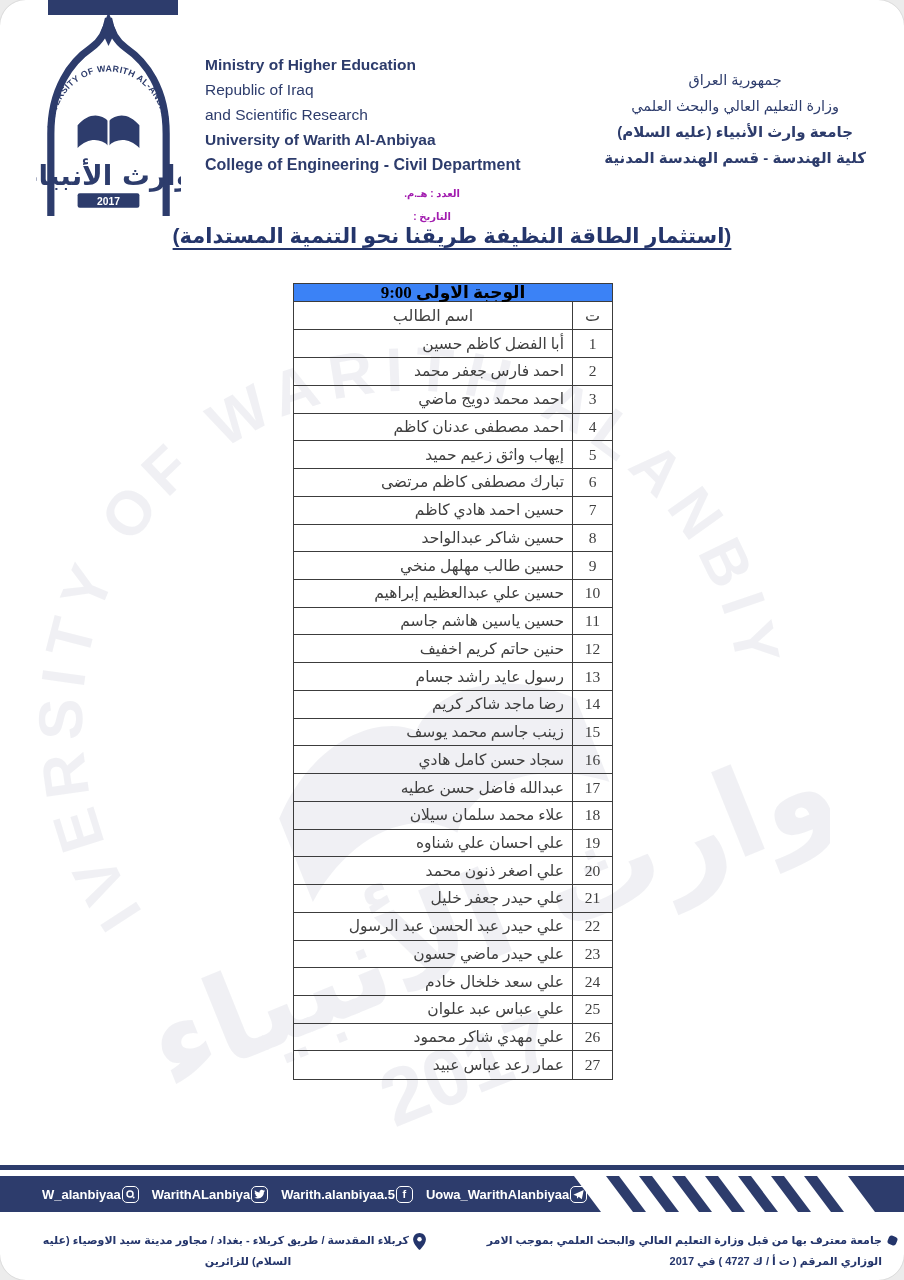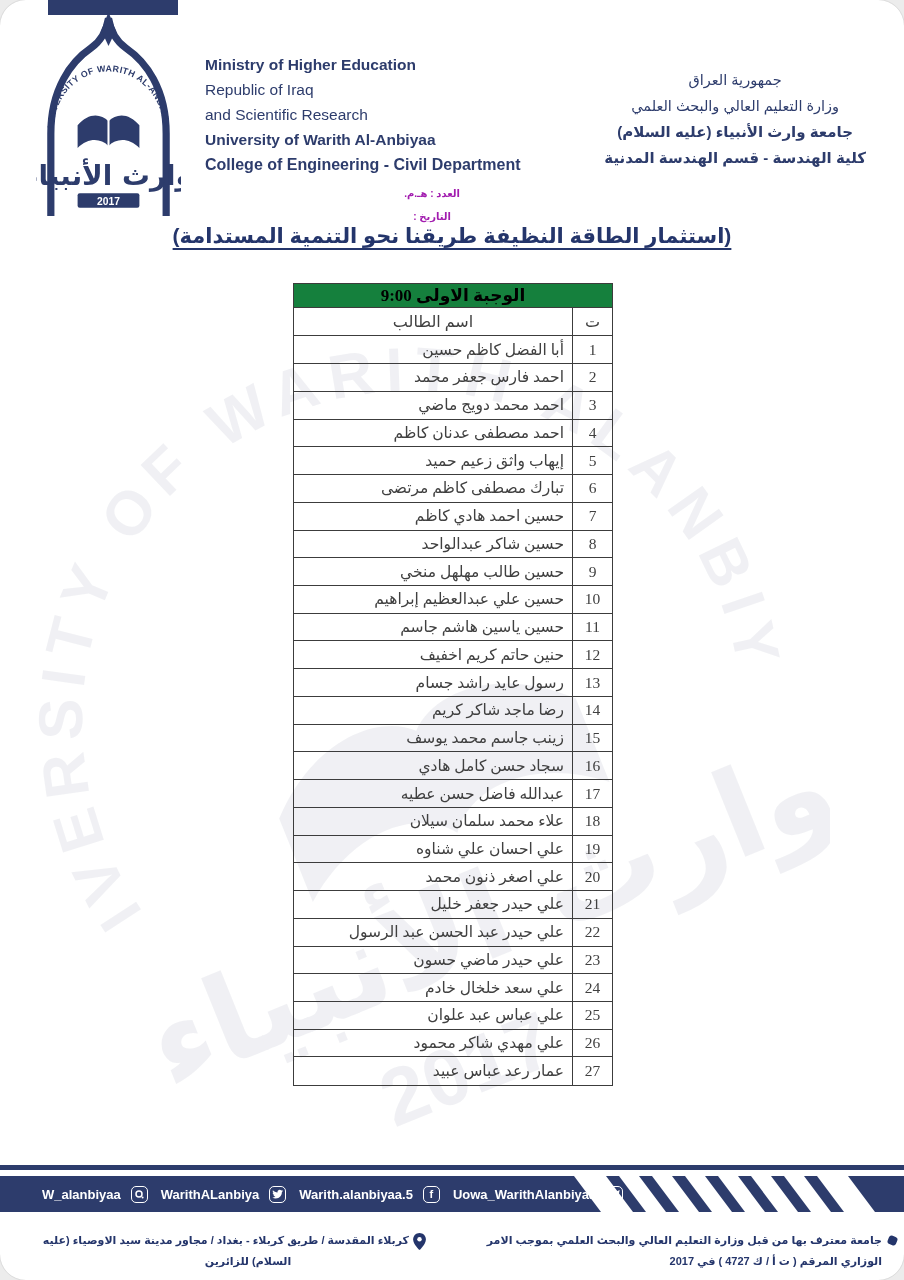--- a/index.html
+++ b/index.html
@@ -22,43 +22,43 @@
               font-size:10px;font-weight:600;line-height:23px;}
   .doc-title{left:0;right:0;top:224px;text-align:center;color:#24356b;font-weight:bold;
              font-size:21px;text-decoration:underline;text-underline-offset:5px;
              text-decoration-thickness:2px;direction:rtl;}
   
   .watermark{left:10px;top:330px;opacity:0.07;pointer-events:none;}
   
   .stu-table{left:293px;top:283px;width:320px;border:1.5px solid #3c3c3c;direction:rtl;
              font-family:"Liberation Serif","DejaVu Serif","DejaVu Sans",serif;z-index:2;
              box-sizing:border-box;background:transparent;}
-  .t-session{height:24px;box-sizing:border-box;border-bottom:1.3px solid #3c3c3c;
-             background:#15803d;display:flex;align-items:center;justify-content:center;
+  .t-session{height:18px;box-sizing:border-box;border-bottom:1.3px solid #3c3c3c;
+             background:#3b82f6;display:flex;align-items:center;justify-content:center;
              font-weight:bold;font-size:17px;color:#000;}
   .t-head,.t-row{display:grid;grid-template-columns:40px 1fr;box-sizing:border-box;}
   .t-head{height:28.4px;border-bottom:1.3px solid #3c3c3c;}
   .t-row{height:27.74px;border-bottom:1.2px solid #3c3c3c;}
   .t-body .t-row:last-child{border-bottom:none;}
   .cell{display:flex;align-items:center;font-size:15.5px;color:#404040;}
   .cell-no{justify-content:center;border-left:1.2px solid #3c3c3c;}
   .cell-name{justify-content:flex-start;padding-right:8px;}
   .t-head .cell{justify-content:center;font-size:16px;padding:0;}
   
   .foot-line{left:0;top:1165px;width:904px;height:4.5px;background:#2d3c6c;}
   .foot-bar{left:0;top:1176px;width:904px;height:36px;}
   .bar-left{position:absolute;left:0;top:0;width:601px;height:36px;background:#2d3c6c;
             clip-path:polygon(0 0,574px 0,601px 100%,0 100%);}
   .stripe{position:absolute;top:0;width:41px;height:36px;background:#2d3c6c;
           clip-path:polygon(0 0,13px 0,40px 100%,27px 100%);}
   .bar-right{position:absolute;left:848px;top:0;width:56px;height:36px;background:#2d3c6c;
              clip-path:polygon(0 0,100% 0,100% 100%,27px 100%);}
   .social-row{position:absolute;left:42px;top:0;height:36px;display:flex;align-items:center;
               gap:13px;color:#fff;font-size:13px;font-weight:bold;z-index:3;}
-  .social-item{display:flex;align-items:center;gap:10px;cursor:pointer;}
+  .social-item{display:flex;align-items:center;gap:1px;cursor:pointer;}
   .s-icon{width:17px;height:17px;border:1.6px solid #fff;border-radius:5px;box-sizing:border-box;
           display:flex;align-items:center;justify-content:center;color:#fff;
           font-size:11px;font-weight:bold;line-height:1;}
   .foot-texts{color:#24356b;font-weight:bold;font-size:11px;line-height:21px;}
   .loc-block{right:495px;top:1230px;width:322px;direction:rtl;text-align:center;white-space:nowrap;}
   .accr-block{right:22px;top:1230px;width:366px;direction:rtl;text-align:right;white-space:nowrap;}
   .pin-icon{right:478px;top:1233px;}
   .bullet-icon{right:7px;top:1236px;width:9px;height:9px;background:#24356b;border-radius:3px;
                transform:rotate(22deg);}
 </style>

